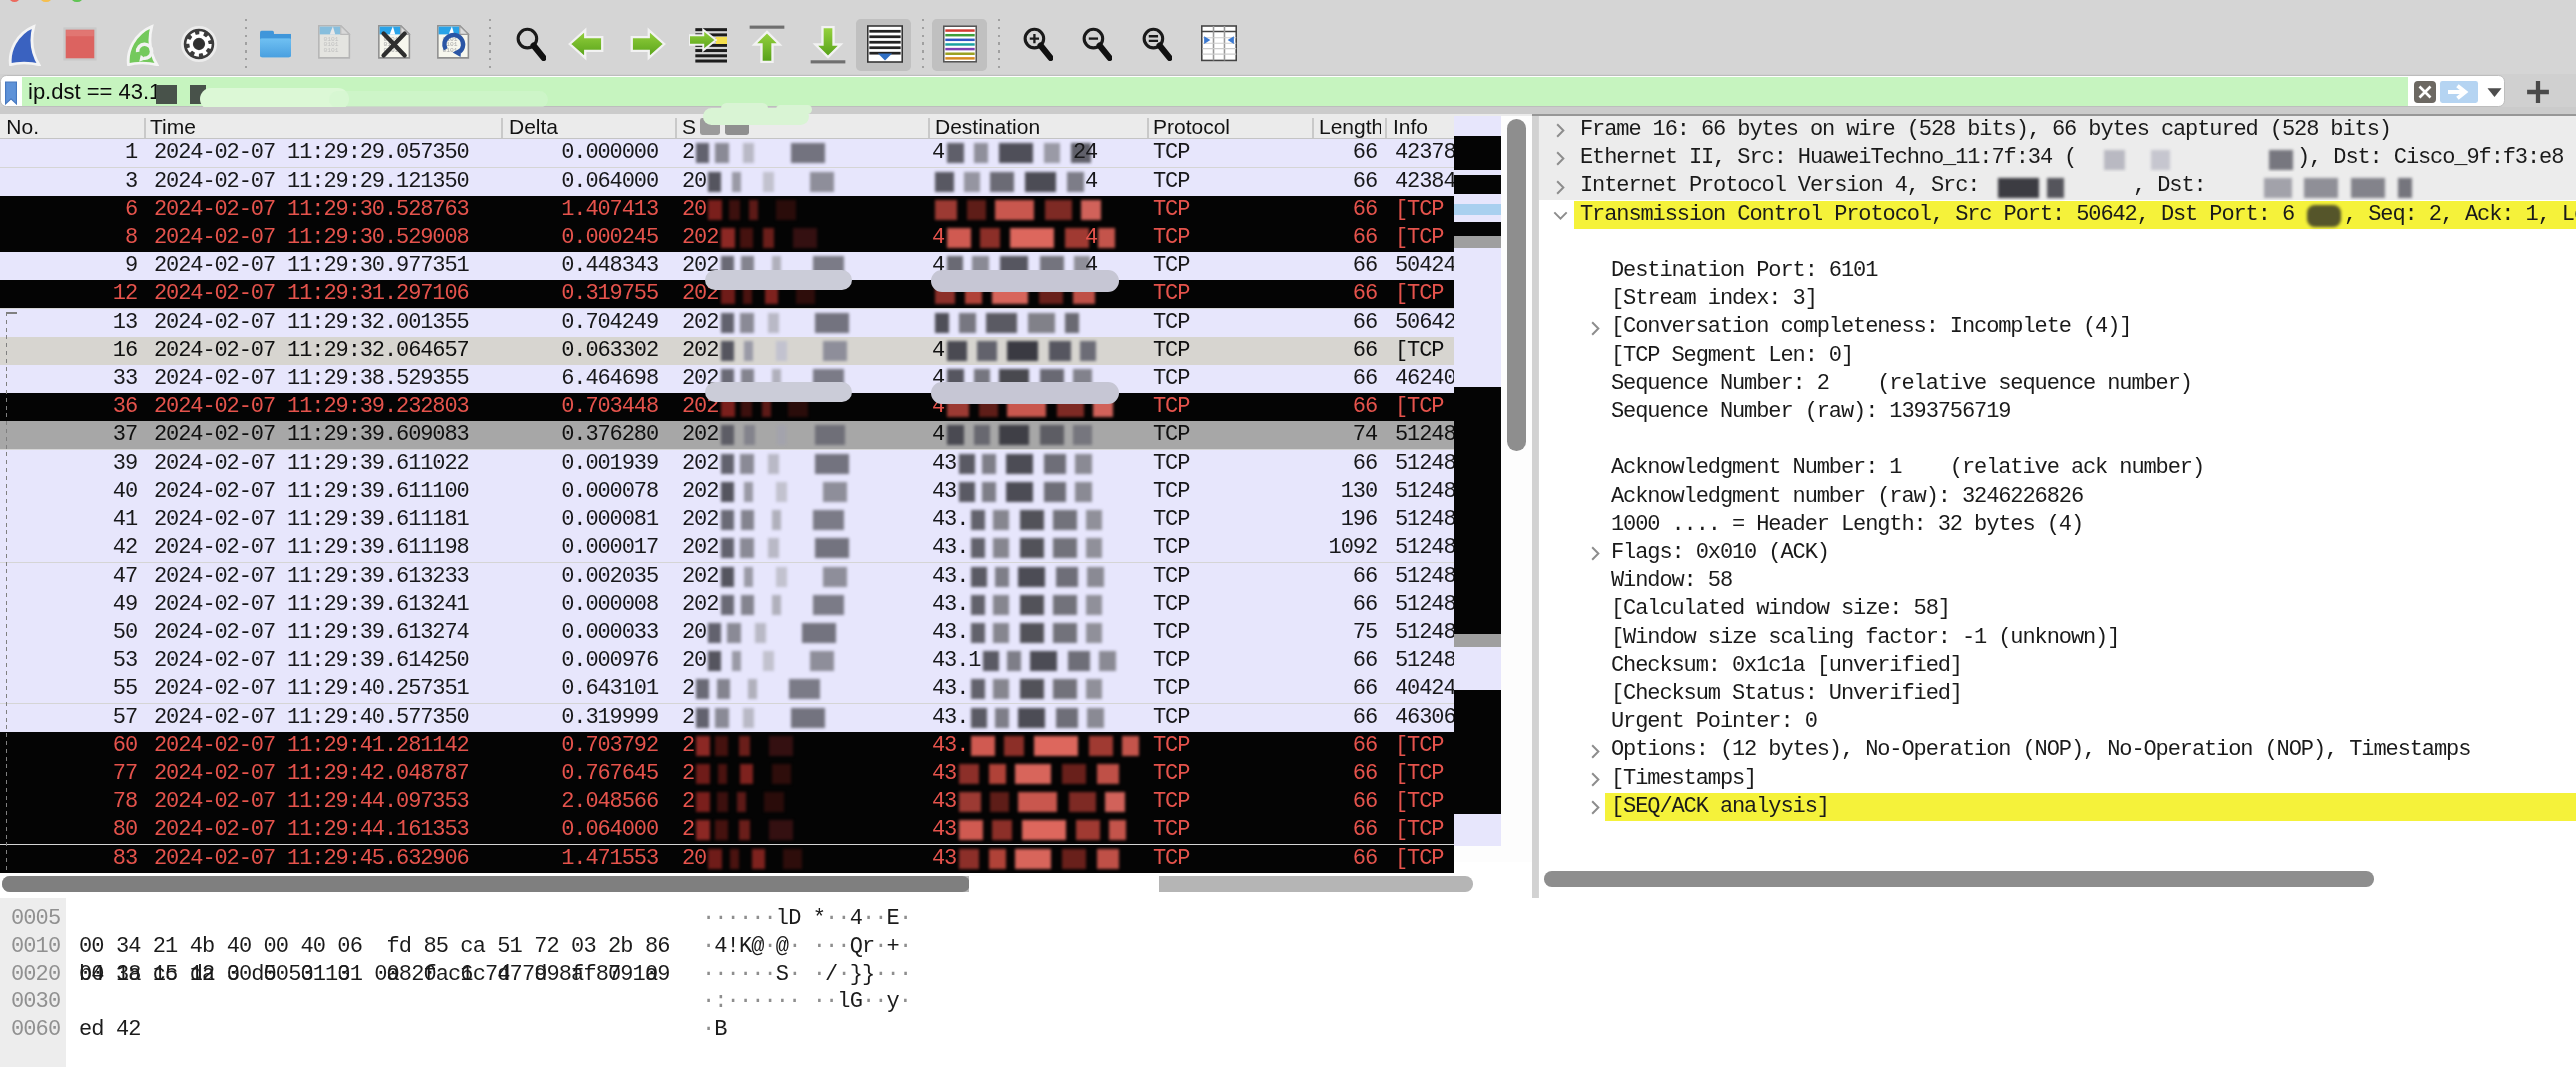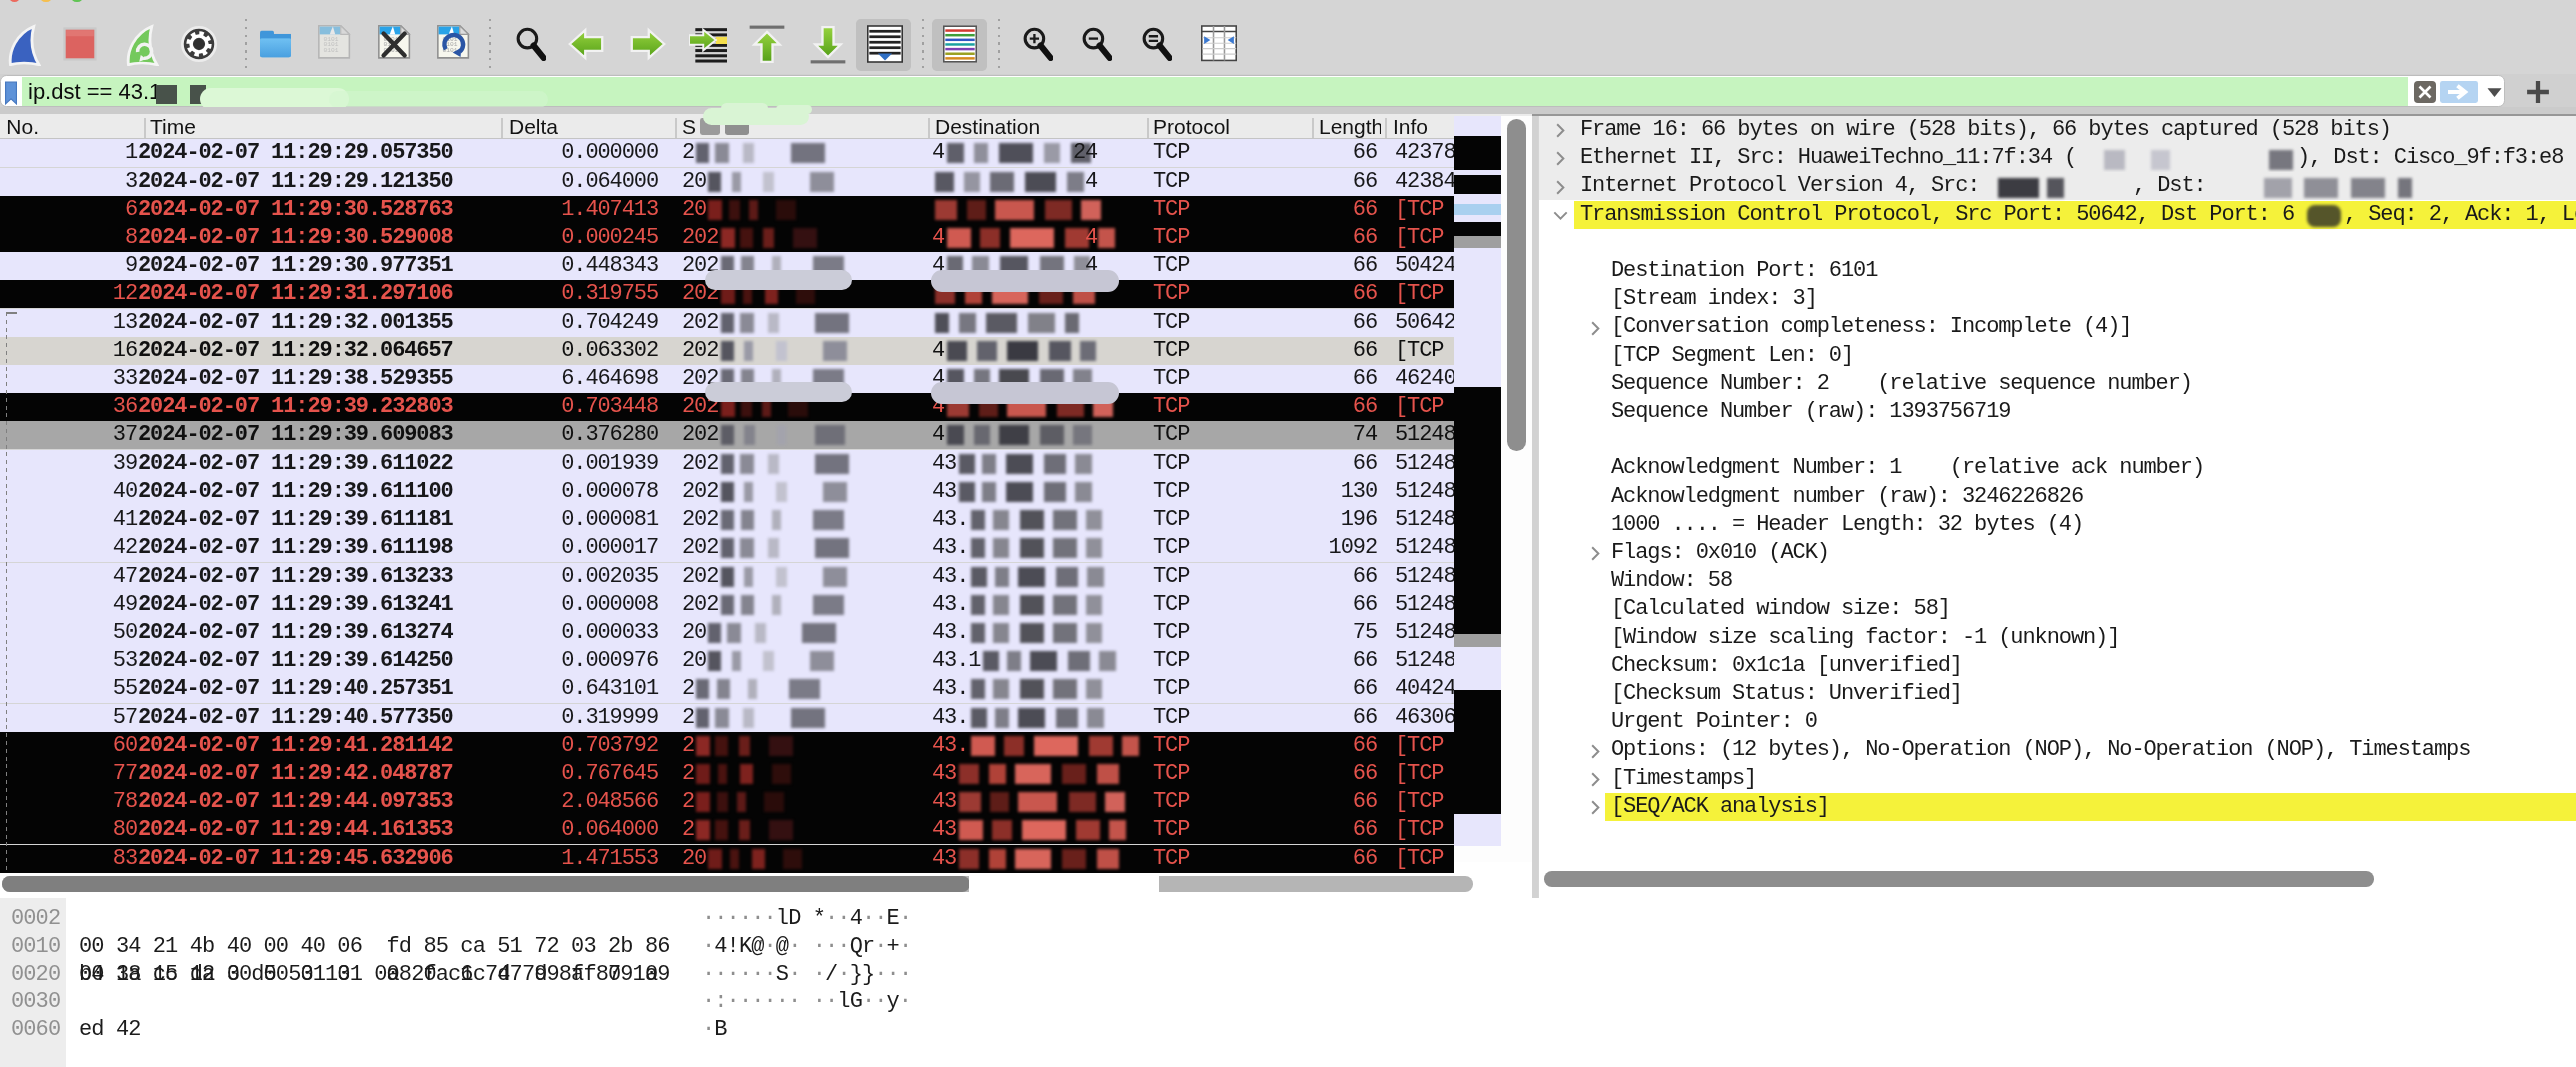--- a/index.html
+++ b/index.html
@@ -10,21 +10,21 @@
  border-bottom:1.6px solid #c4c4c4;}
 .hsep{position:absolute;top:118px;width:1.6px;height:20.4px;background:#c9c9c9;}
 .hlabel{position:absolute;top:114px;height:25px;line-height:25px;font-size:21px;color:#131313;white-space:pre;}
 .prow{position:absolute;left:0;width:1454px;height:28px;line-height:28px;font-size:22px;
  font-family:"Liberation Mono",monospace;letter-spacing:-1.1px;color:#18181a;white-space:pre;overflow:hidden;}
 .lav{background:#e7e6fc;}
 .blk{background:#040404;color:#e5534c;}
 .sel16{background:#d7d5d0;color:#101010;}
 .sel37{background:#a7a7a7;color:#101010;}
 .cno{position:absolute;top:0;left:0;width:137px;text-align:right;}
-.ctime{position:absolute;top:0;left:138px;font-weight:bold;}
+.ctime{position:absolute;top:0;left:154px;}
 .cdelta{position:absolute;top:0;left:470px;width:188px;text-align:right;}
 .csrc{position:absolute;top:0;left:682px;}
 .cdst{position:absolute;top:0;left:932px;}
 .cproto{position:absolute;top:0;left:1153px;}
 .clen{position:absolute;top:0;left:1254px;width:123px;text-align:right;}
 .cinfo{position:absolute;top:0;left:1395px;}
 
 .mz{position:absolute;top:3.9px;height:20.4px;filter:blur(1.6px);}
 
 #minimap{position:absolute;left:1454px;top:116px;width:47px;height:746px;background:#e7e6fc;}
@@ -384,21 +384,21 @@
 <div class="abs" style="left:1605px;top:793px;width:971px;height:28px;background:#f5f23a"></div>
 <div class="drow" style="top:793px;left:1611px;width:965px">[SEQ/ACK analysis]</div>
 <svg class="abs" style="left:1589px;top:799px" width="12.5" height="17" viewBox="0 0 16 22">
       <path d="M4,3 L12,11 L4,19" fill="none" stroke="#8d8d8d" stroke-width="2.6"></path>
     </svg>
 <div class="abs" style="left:1544px;top:871px;width:830px;height:15.7px;background:#8e8e8e;border-radius:7.8px"></div>
 <div class="abs" style="left:0;top:898px;width:2576px;height:1.6px;background:#b9b9b9"></div>
 <div id="hexpane">
       <div id="hexoffcol"></div>
     </div>
-<div class="hexrow hoff" style="left:11px;top:905px;position:absolute">0002</div>
+<div class="hexrow hoff" style="left:11px;top:905px;position:absolute">0005</div>
 <div class="hexrow" style="left:702px;top:905px;position:absolute"><span class="hdim">······</span><span class="">lD</span><span class=""> *</span><span class="hdim">··</span><span class="">4</span><span class="hdim">··</span><span class="">E</span><span class="hdim">·</span></div>
 <div class="hexrow hoff" style="left:11px;top:933px;position:absolute">0010</div>
 <div class="hexrow" style="left:79px;top:933px;position:absolute">00 34 21 4b 40 00 40 06  fd 85 ca 51 72 03 2b 86</div>
 <div class="hexrow" style="left:702px;top:933px;position:absolute"><span class="hdim">·</span><span class="">4!K@</span><span class="hdim">·</span><span class="">@</span><span class="hdim">· ···</span><span class="">Qr</span><span class="hdim">·</span><span class="">+</span><span class="hdim">·</span></div>
 <div class="hexrow hoff" style="left:11px;top:961px;position:absolute">0020</div>
 <div class="hexrow" style="left:79px;top:961px;position:absolute">b4 18 c5 d2 3 d5 53 13  0a 2f c1 7d 7d 8a 80 10</div>
 <div class="hexrow" style="left:702px;top:961px;position:absolute"><span class="hdim">······</span><span class="">S</span><span class="hdim">· ·</span><span class="">/</span><span class="hdim">·</span><span class="">}}</span><span class="hdim">···</span></div>
 <div class="hexrow hoff" style="left:11px;top:988px;position:absolute">0030</div>
 <div class="hexrow" style="left:79px;top:961px;position:absolute">00 3a 1c 1a 00 00 01 01  08 0a 6c 47 99 ff 79 a9</div>
 <div class="hexrow" style="left:702px;top:988px;position:absolute"><span class="hdim">·:······ ··</span><span class="">lG</span><span class="hdim">··</span><span class="">y</span><span class="hdim">·</span></div>

